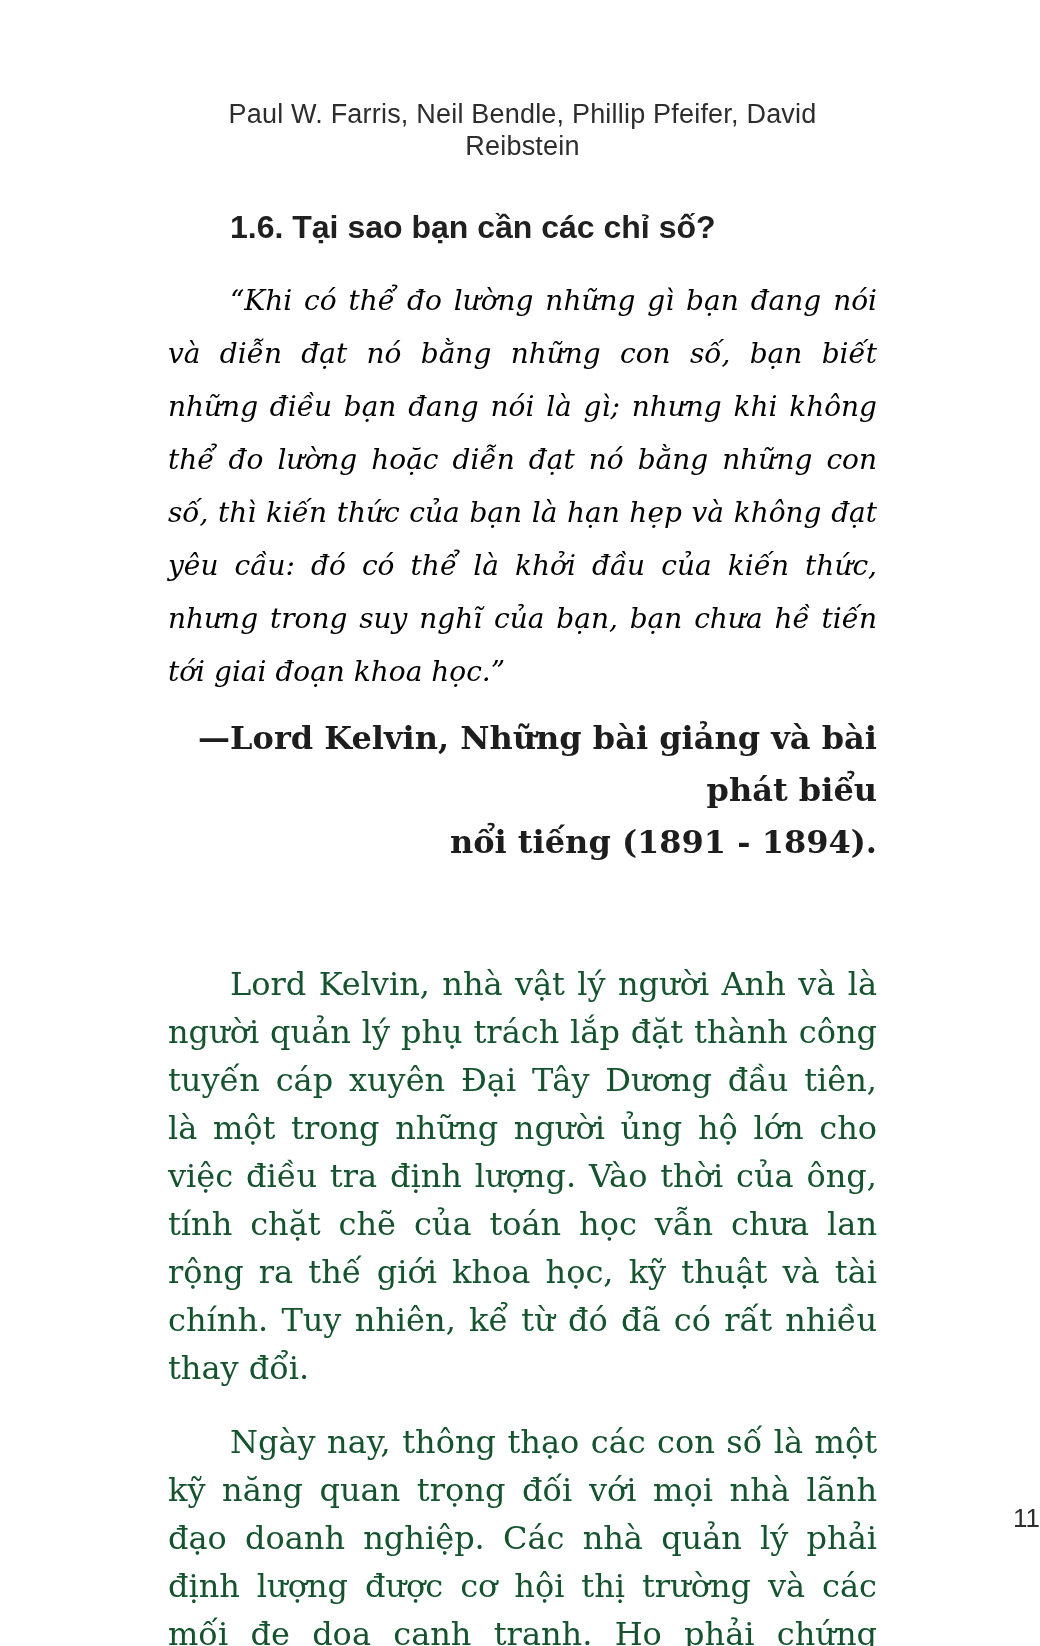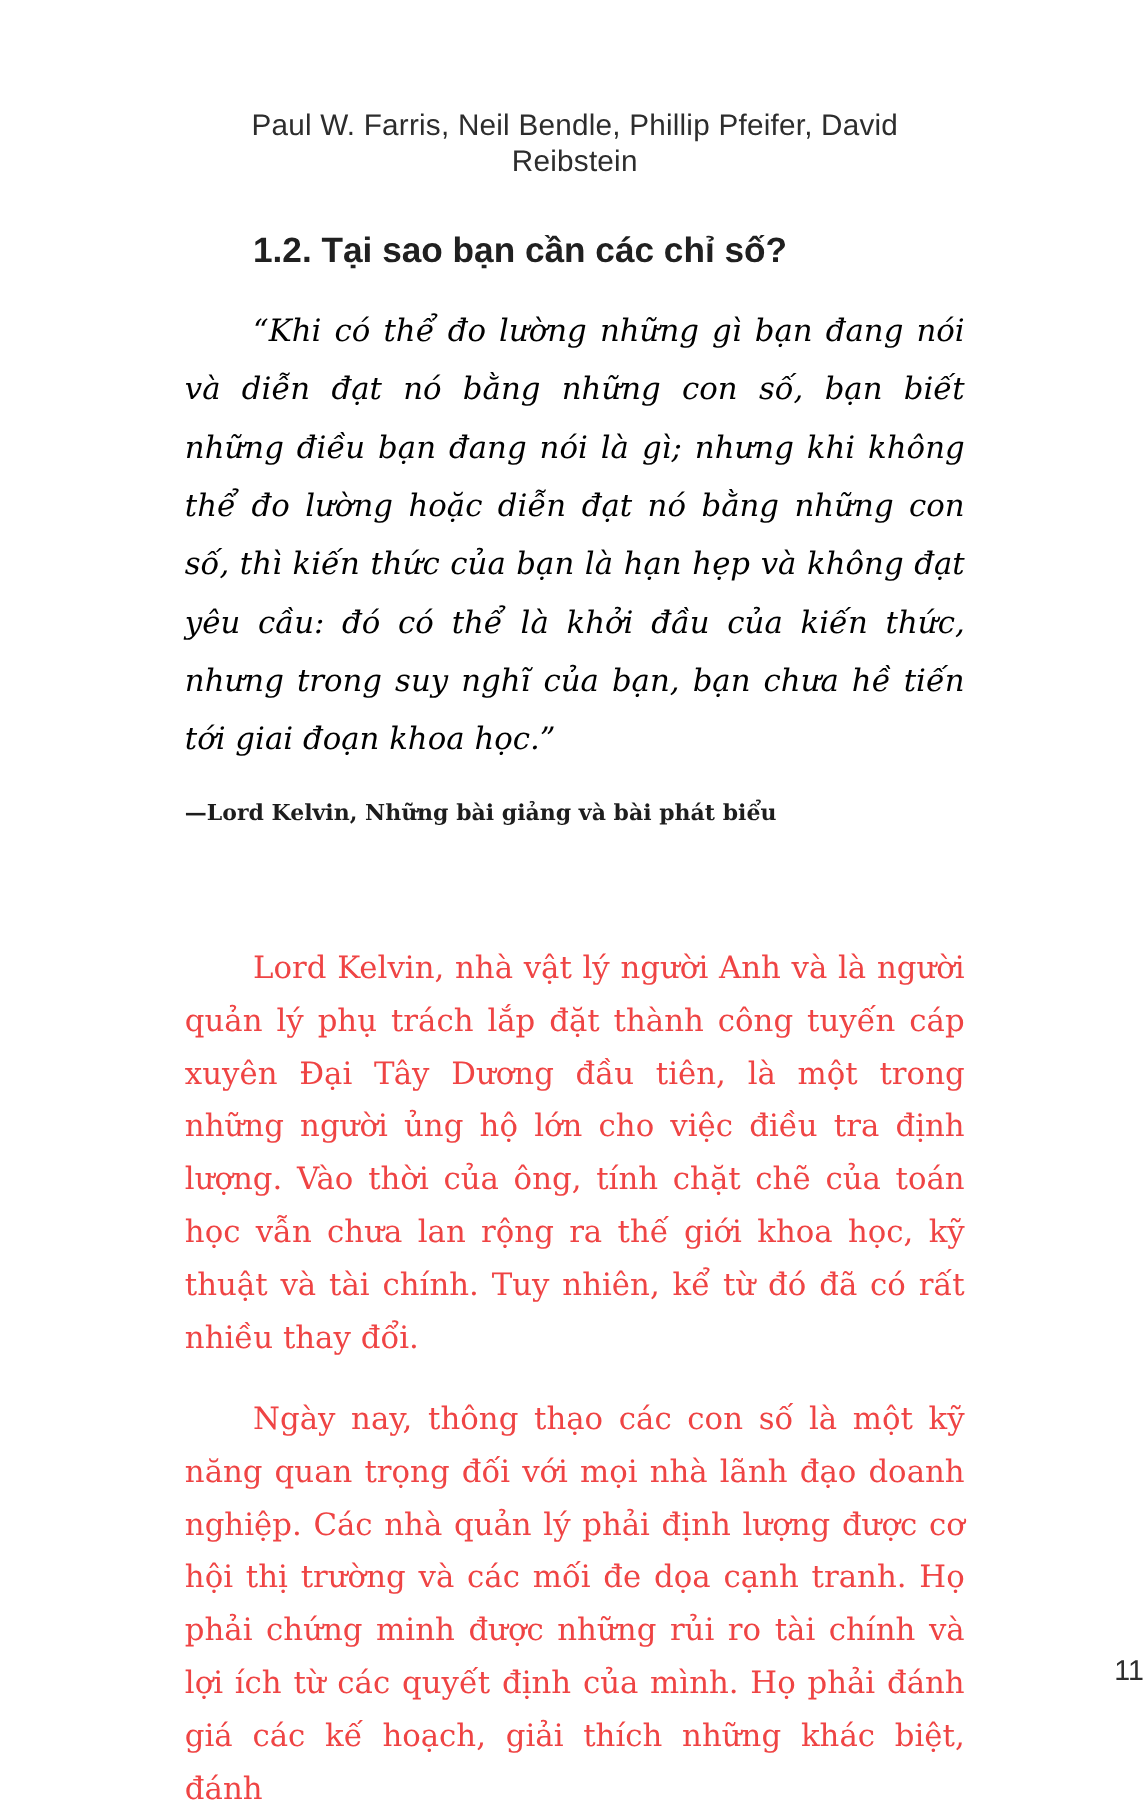--- a/index.html
+++ b/index.html
@@ -39,35 +39,35 @@
     font-style: italic;
     font-size: 28px;
     line-height: 53px;
     color: #000000;
     text-align: justify;
     text-indent: 62px;
     margin: 28px 0 0 0;
   }
   .quote-attribution {
     font-family: "DejaVu Serif", "Liberation Serif", serif;
-    font-size: 20px;
+    font-size: 32px;
     font-weight: 700;
     line-height: 52px;
     color: #1d1d1d;
-    text-align: left;
+    text-align: right;
     margin-top: 14px;
   }
   .quote-attribution span {
     display: block;
   }
   .body-paragraph {
     font-family: "DejaVu Serif", "Liberation Serif", serif;
-    font-size: 28px;
+    font-size: 32px;
     line-height: 48px;
-    color: #ef4444;
+    color: #14532d;
     text-align: justify;
     text-indent: 62px;
     margin: 0;
   }
   .body-paragraph.first {
     margin-top: 92px;
   }
   .body-paragraph.second {
     margin-top: 26px;
   }
@@ -82,26 +82,27 @@
     color: #2d2d2d;
   }
 </style>
 </head>
 <body>
 
 <div class="page">
 
   <div class="running-header">Paul W. Farris, Neil Bendle, Phillip Pfeifer, David Reibstein</div>
 
-  <h2 class="section-heading">1.2. Tại sao bạn cần các chỉ số?</h2>
+  <h2 class="section-heading">1.6. Tại sao bạn cần các chỉ số?</h2>
 
   <p class="quote-paragraph">“Khi có thể đo lường những gì bạn đang nói và diễn đạt nó bằng những con số, bạn biết những điều bạn đang nói là gì; nhưng khi không thể đo lường hoặc diễn đạt nó bằng những con số, thì kiến thức của bạn là hạn hẹp và không đạt yêu cầu: đó có thể là khởi đầu của kiến thức, nhưng trong suy nghĩ của bạn, bạn chưa hề tiến tới giai đoạn khoa học.”</p>
 
   <div class="quote-attribution">
     <span>—Lord Kelvin, Những bài giảng và bài phát biểu</span>
+    <span>nổi tiếng (1891 - 1894).</span>
   </div>
 
   <p class="body-paragraph first">Lord Kelvin, nhà vật lý người Anh và là người quản lý phụ trách lắp đặt thành công tuyến cáp xuyên Đại Tây Dương đầu tiên, là một trong những người ủng hộ lớn cho việc điều tra định lượng. Vào thời của ông, tính chặt chẽ của toán học vẫn chưa lan rộng ra thế giới khoa học, kỹ thuật và tài chính. Tuy nhiên, kể từ đó đã có rất nhiều thay đổi.</p>
 
   <p class="body-paragraph second">Ngày nay, thông thạo các con số là một kỹ năng quan trọng đối với mọi nhà lãnh đạo doanh nghiệp. Các nhà quản lý phải định lượng được cơ hội thị trường và các mối đe dọa cạnh tranh. Họ phải chứng minh được những rủi ro tài chính và lợi ích từ các quyết định của mình. Họ phải đánh giá các kế hoạch, giải thích những khác biệt, đánh</p>
 
   <div class="page-number">11</div>
 
 </div>
 

